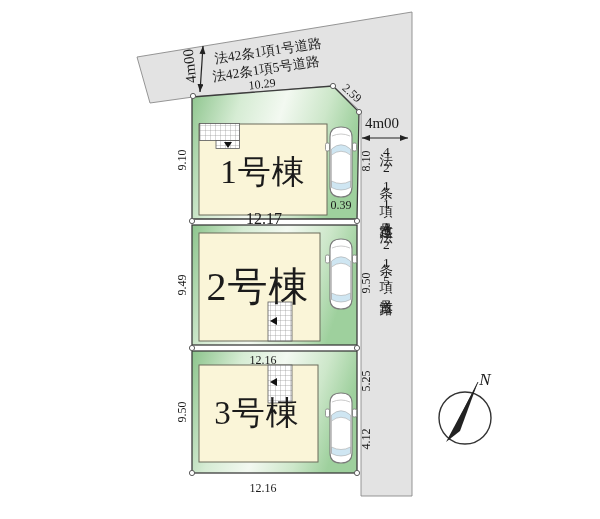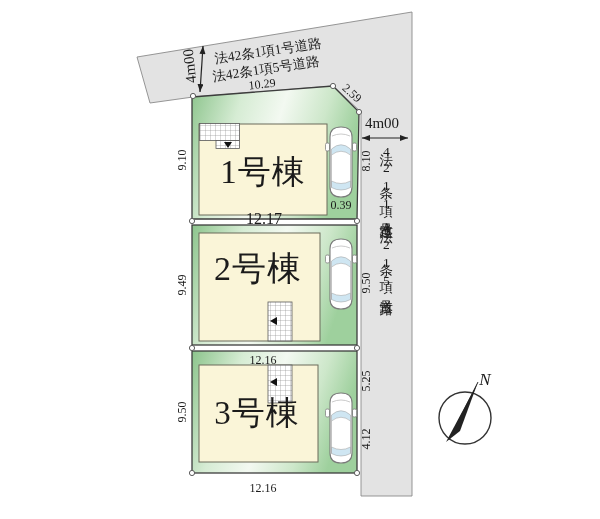--- a/index.html
+++ b/index.html
@@ -103,21 +103,21 @@
 
   <div class="lbl" style="left:382px;top:123px;font-size:15px;">4m00</div>
   <div class="vtext" style="left:378px;top:142px;">法42条1項1号道路・法42条1項5号道路</div>
 
   <div class="lbl" style="left:263px;top:172px;font-size:33px;letter-spacing:1px;">1号棟</div>
   <div class="lbl" style="left:182px;top:160px;font-size:12px;transform:translate(-50%,-50%) rotate(-90deg);">9.10</div>
   <div class="lbl" style="left:264px;top:202px;font-size:16px;margin-top:17px;">12.17</div>
   <div class="lbl" style="left:366px;top:161px;font-size:12px;transform:translate(-50%,-50%) rotate(-90deg);">8.10</div>
   <div class="lbl" style="left:341px;top:205px;font-size:12px;">0.39</div>
 
-  <div class="lbl" style="left:258px;top:269px;font-size:34px;letter-spacing:1px;">2号棟</div>
+  <div class="lbl" style="left:258px;top:287px;font-size:40px;letter-spacing:1px;">2号棟</div>
   <div class="lbl" style="left:182px;top:285px;font-size:12px;transform:translate(-50%,-50%) rotate(-90deg);">9.49</div>
   <div class="lbl" style="left:366px;top:283px;font-size:12px;transform:translate(-50%,-50%) rotate(-90deg);">9.50</div>
   <div class="lbl" style="left:263px;top:360px;font-size:12px;">12.16</div>
 
   <div class="lbl" style="left:257px;top:413px;font-size:33px;letter-spacing:1px;">3号棟</div>
   <div class="lbl" style="left:182px;top:412px;font-size:12px;transform:translate(-50%,-50%) rotate(-90deg);">9.50</div>
   <div class="lbl" style="left:366px;top:381px;font-size:12px;transform:translate(-50%,-50%) rotate(-90deg);">5.25</div>
   <div class="lbl" style="left:366px;top:439px;font-size:12px;transform:translate(-50%,-50%) rotate(-90deg);">4.12</div>
   <div class="lbl" style="left:263px;top:488px;font-size:12px;">12.16</div>
 

